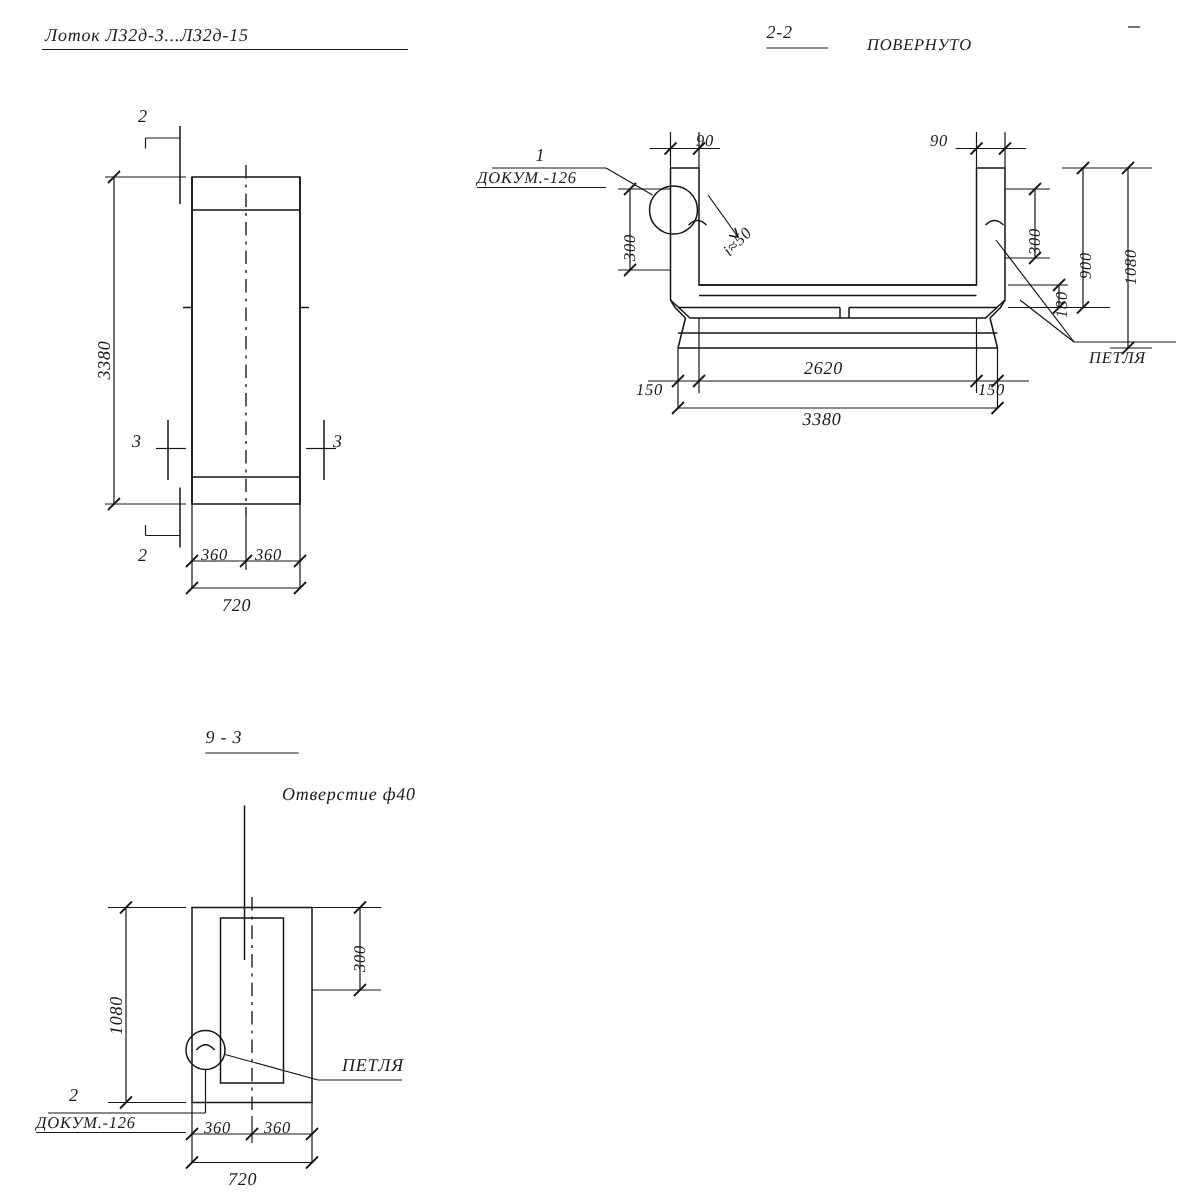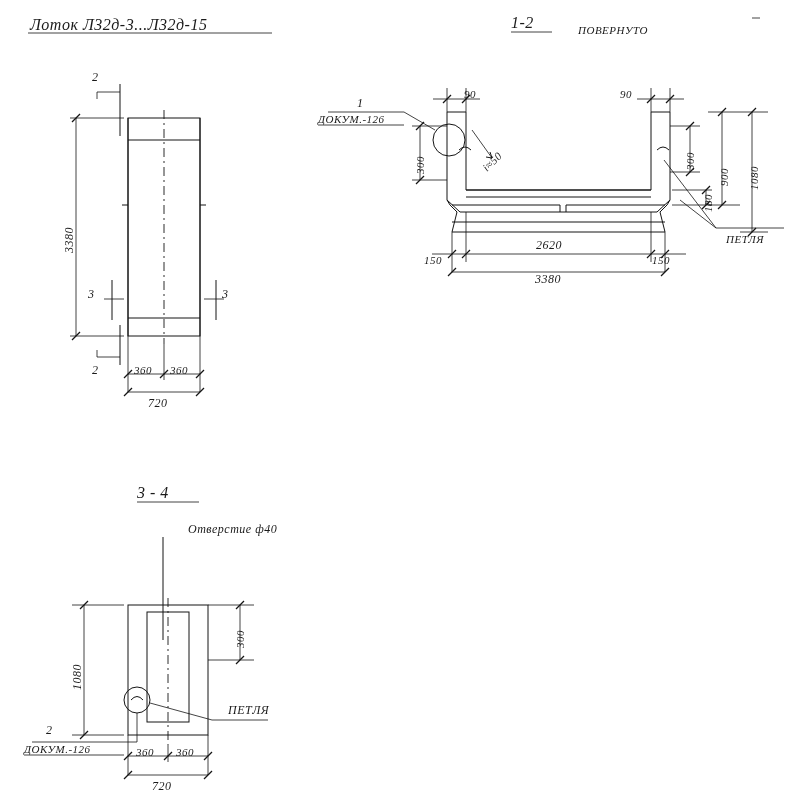--- a/index.html
+++ b/index.html
@@ -24,21 +24,21 @@
   .lbl {
     position: absolute;
     font-family: "Liberation Serif", serif;
     color: #1a1a1a;
     white-space: nowrap;
     letter-spacing: 0.5px;
   }
   .lbl.italic { font-style: italic; }
   .lbl.small { font-size: 11px; }
   .lbl.mid { font-size: 12px; }
-  .lbl.big { font-size: 16px; }
+  .lbl.big { font-size: 12px; }
   .vert {
     transform-origin: left top;
     transform: rotate(-90deg);
   }
   .rot-diag {
     transform-origin: left top;
     transform: rotate(-45deg);
   }
   svg { position: absolute; left: 0; top: 0; }
   .ln { stroke: #151515; stroke-width: 1; fill: none; }
@@ -248,21 +248,21 @@
   <div class="lbl italic mid" style="left:92px; top:70px;">2</div>
   <div class="lbl italic mid" style="left:92px; top:363px;">2</div>
   <div class="lbl italic mid" style="left:88px; top:287px;">3</div>
   <div class="lbl italic mid" style="left:222px; top:287px;">3</div>
 
   <div class="lbl italic mid vert" style="left:62px; top:253px;">3380</div>
   <div class="lbl italic small" style="left:134px; top:364px;">360</div>
   <div class="lbl italic small" style="left:170px; top:364px;">360</div>
   <div class="lbl italic mid" style="left:148px; top:396px;">720</div>
 
-  <div class="lbl italic big" style="left:511px; top:14px;">1-2</div>
+  <div class="lbl italic big" style="left:511px; top:14px;">2-2</div>
   <div class="lbl italic small" style="left:578px; top:24px;font-style:italic;">ПОВЕРНУТО</div>
 
   <div class="lbl italic mid" style="left:357px; top:96px;">1</div>
   <div class="lbl italic small" style="left:318px; top:113px;">ДОКУМ.-126</div>
 
   <div class="lbl italic small rot-diag" style="left:480px; top:165px;">i≈50</div>
 
   <div class="lbl italic small" style="left:464px; top:88px;">90</div>
   <div class="lbl italic small" style="left:620px; top:88px;">90</div>
 
@@ -272,21 +272,21 @@
   <div class="lbl italic small vert" style="left:748px; top:190px;">1080</div>
   <div class="lbl italic small vert" style="left:702px; top:212px;">180</div>
 
   <div class="lbl italic small" style="left:424px; top:254px;">150</div>
   <div class="lbl italic mid" style="left:536px; top:238px;">2620</div>
   <div class="lbl italic small" style="left:652px; top:254px;">150</div>
   <div class="lbl italic mid" style="left:535px; top:272px;">3380</div>
 
   <div class="lbl italic small" style="left:726px; top:233px;">ПЕТЛЯ</div>
 
-  <div class="lbl italic big" style="left:137px; top:484px;">3 - 4</div>
+  <div class="lbl italic big" style="left:137px; top:484px;">9 - 3</div>
   <div class="lbl italic mid" style="left:188px; top:522px;">Отверстие ф40</div>
 
   <div class="lbl italic mid vert" style="left:70px; top:690px;">1080</div>
   <div class="lbl italic small vert" style="left:234px; top:648px;">300</div>
 
   <div class="lbl italic small" style="left:136px; top:746px;">360</div>
   <div class="lbl italic small" style="left:176px; top:746px;">360</div>
   <div class="lbl italic mid" style="left:152px; top:779px;">720</div>
 
   <div class="lbl italic mid" style="left:228px; top:703px;">ПЕТЛЯ</div>

